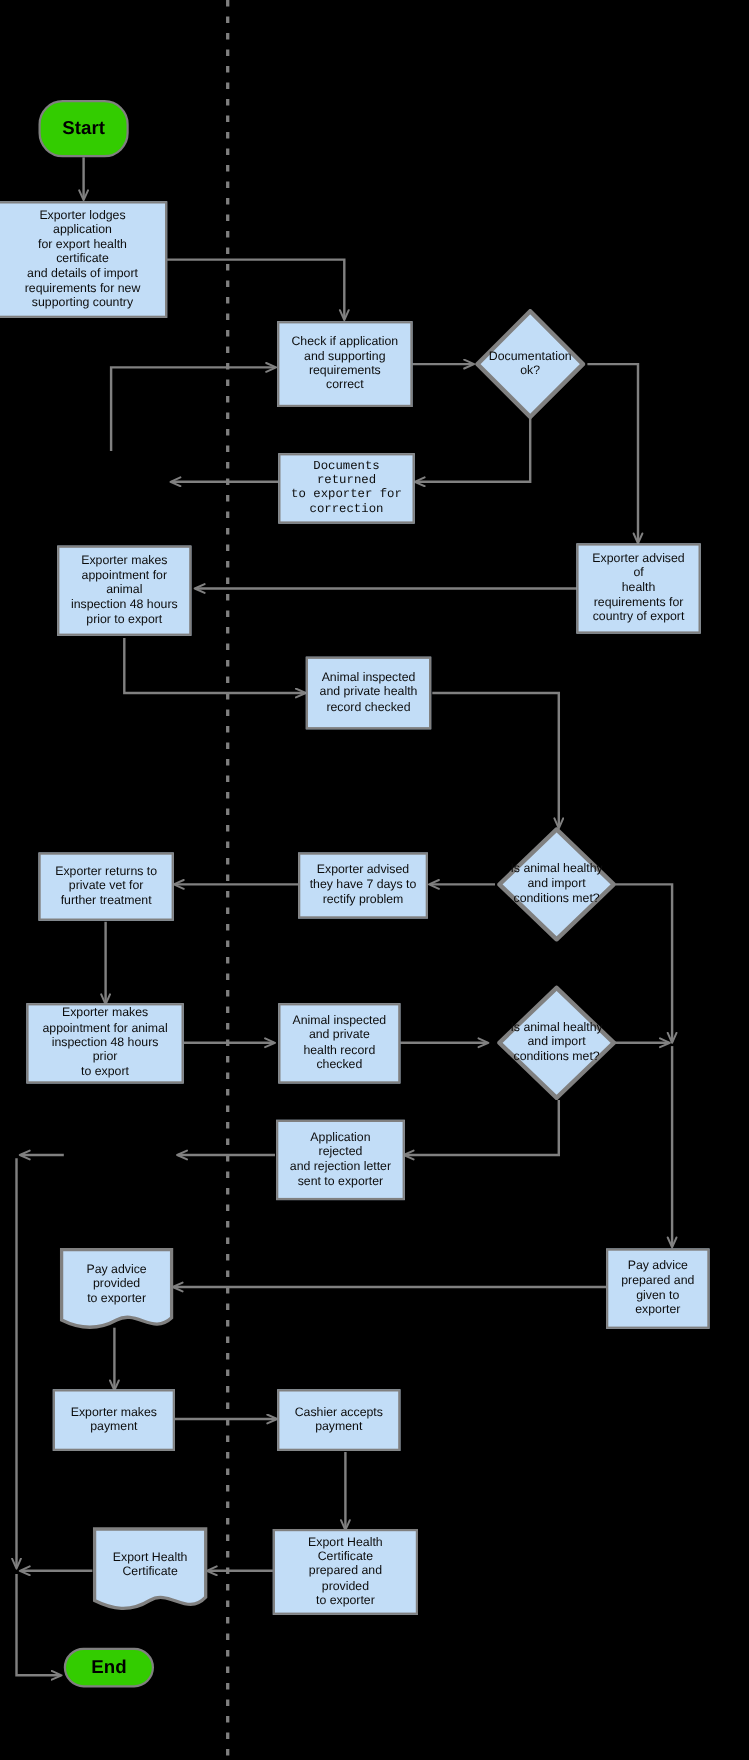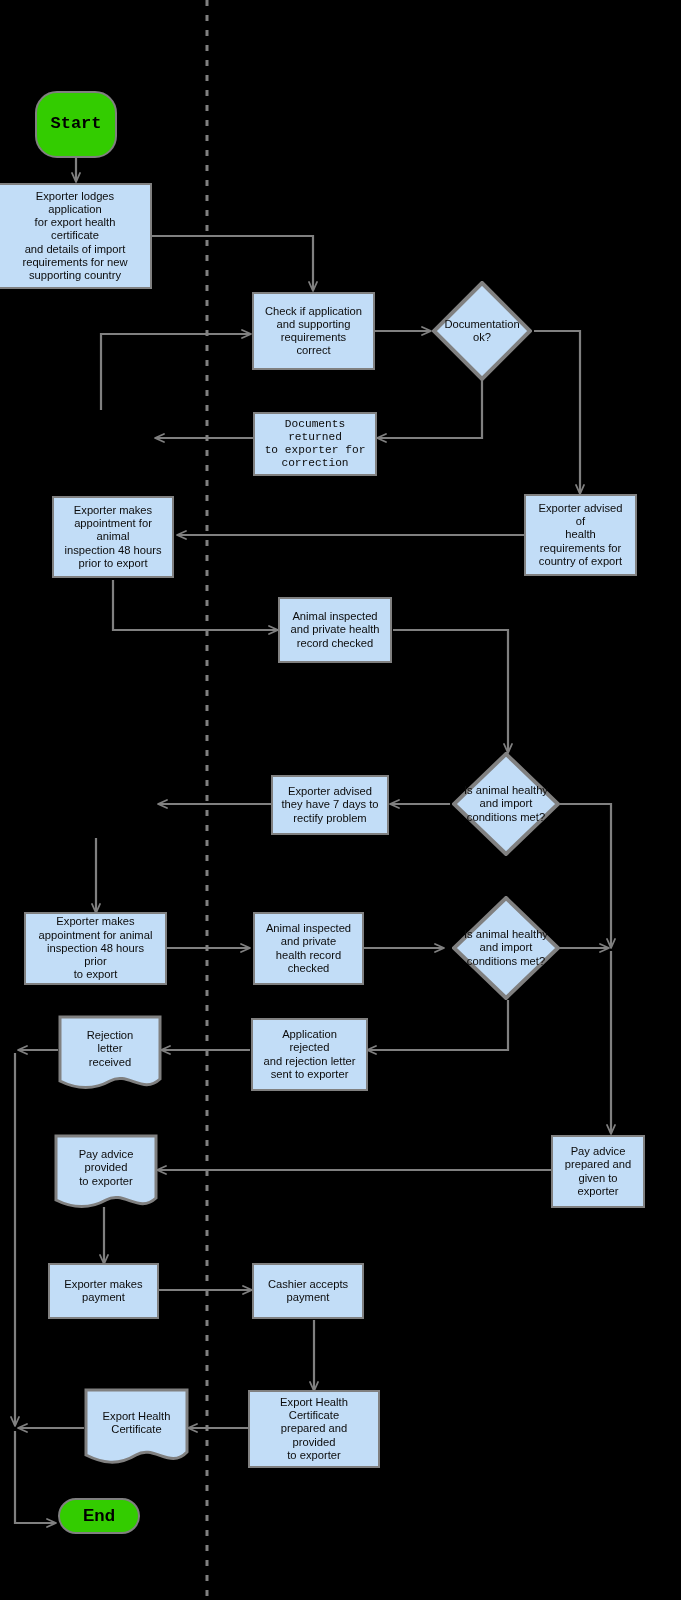--- a/index.html
+++ b/index.html
@@ -100,21 +100,21 @@
 
       <path d="M58,1050 L19,1050"></path>
 
       <path d="M84,1428 L19,1428"></path>
 
       <path d="M15,1053 L15,1425"></path>
       <path d="M15,1431 L15,1523 L55,1523"></path>
     </g>
   </svg>
 
-  <div class="node term" style="left:35px;top:91px;width:82px;height:67px;font-family:Liberation Mono, monospace;">
+  <div class="node term" style="left:35px;top:91px;width:82px;height:52px;">
     <span class="lbl">Start</span>
   </div>
 
   <div class="node proc" style="left:-2px;top:183px;width:154px;height:106px;">
     <span class="lbl">Exporter lodges
 application
 for export health
 certificate
 and details of import
 requirements for new
@@ -173,20 +173,25 @@
 and import
 conditions met?</span>
   </div>
 
   <div class="node proc" style="left:271px;top:775px;width:118px;height:60px;">
     <span class="lbl">Exporter advised
 they have 7 days to
 rectify problem</span>
   </div>
 
+  <div class="node proc" style="left:35px;top:775px;width:123px;height:62px;">
+    <span class="lbl">Exporter returns to
+private vet for
+further treatment</span>
+  </div>
 
   <div class="node proc" style="left:24px;top:912px;width:143px;height:73px;">
     <span class="lbl">Exporter makes
 appointment for animal
 inspection 48 hours
 prior
 to export</span>
   </div>
 
   <div class="node proc" style="left:253px;top:912px;width:111px;height:73px;">
@@ -205,28 +210,20 @@
 conditions met?</span>
   </div>
 
   <div class="node proc" style="left:251px;top:1018px;width:117px;height:73px;">
     <span class="lbl">Application
 rejected
 and rejection letter
 sent to exporter</span>
   </div>
 
-  <div class="node doc" style="left:58px;top:1015px;width:104px;height:78px;">
-    <svg class="shp" viewBox="0 0 104 78" preserveAspectRatio="none">
-      <path d="M2,2 L102,2 L102,64 C85,80 70,56 52,66 C34,76 18,74 2,66 Z" fill="#c2ddf7" stroke="#808080" stroke-width="3"></path>
-    </svg>
-    <span class="lbl" style="margin-bottom:10px;">Rejection
-letter
-received</span>
-  </div>
 
   <div class="node proc" style="left:551px;top:1135px;width:94px;height:73px;">
     <span class="lbl">Pay advice
 prepared and
 given to
 exporter</span>
   </div>
 
   <div class="node doc" style="left:54px;top:1134px;width:104px;height:78px;">
     <svg class="shp" viewBox="0 0 104 78" preserveAspectRatio="none">

